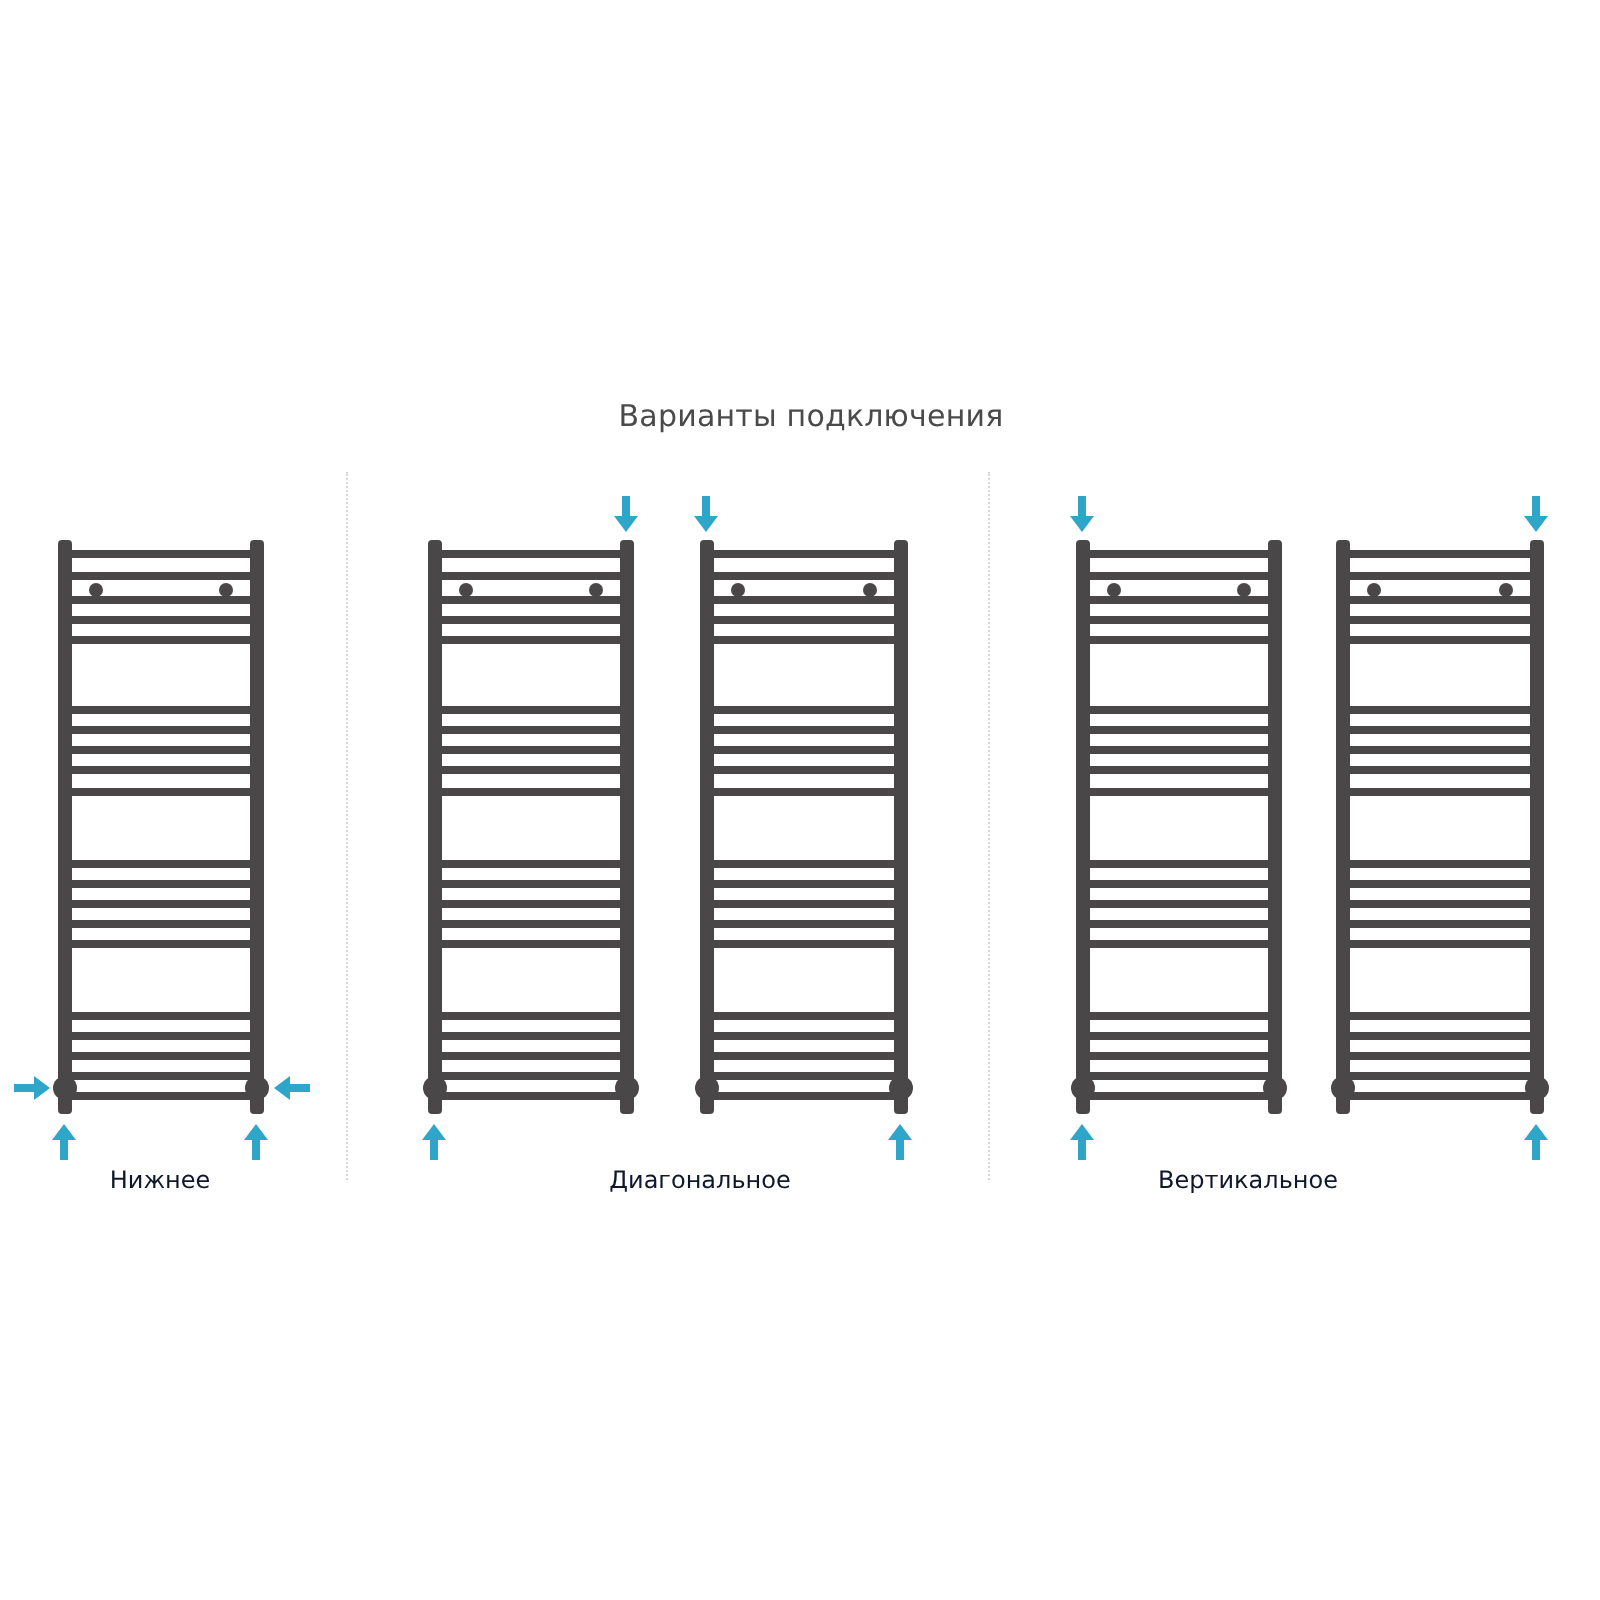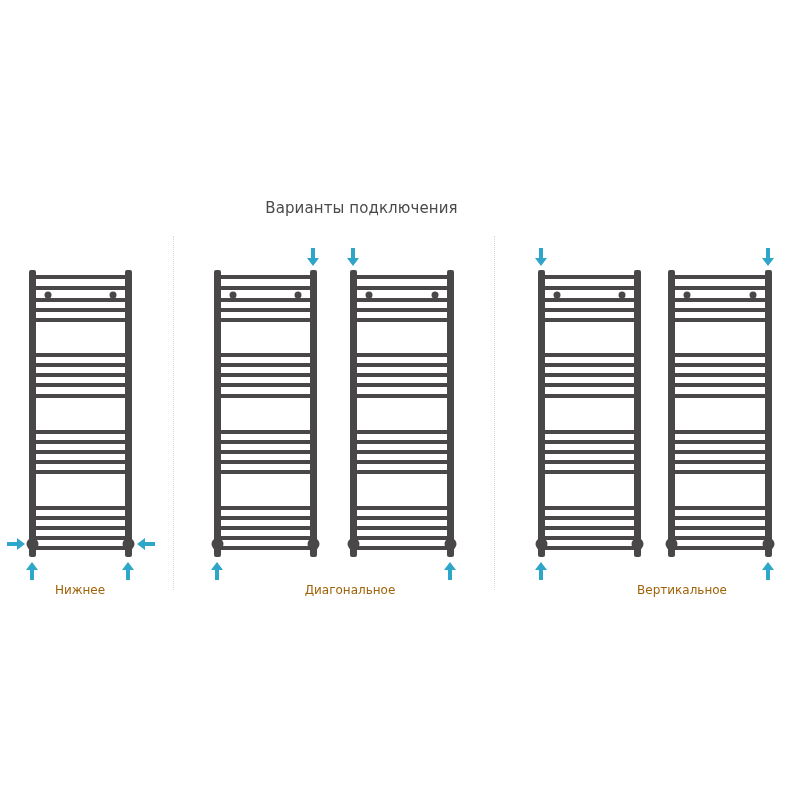--- a/index.html
+++ b/index.html
@@ -1,22 +1,22 @@
 <!DOCTYPE html>
 <html><head>
 <meta charset="utf-8">
 <style>
   html, body { margin: 0; padding: 0; background: #ffffff; }
   body { width: 800px; height: 800px; position: relative; overflow: hidden;
          font-family: "DejaVu Sans", sans-serif; color: #444444; }
   .title { position: absolute; left: 0; width: 723px; top: 199px; text-align: center;
-           font-size: 15px; color: #4a4a4a; letter-spacing: 0.1px; }
+           font-size: 15px; color: #4a4a4a; letter-spacing: 0.1px; padding-left: 44px; }
   .sep { position: absolute; top: 236px; height: 354px; width: 0;
          border-left: 1px dotted #d8d8d8; }
-  .label { position: absolute; top: 583px; font-size: 12px; color: #a16207;
+  .label { position: absolute; top: 583px; font-size: 12px; color: #0f172a;
            text-align: center; width: 160px; }
   svg.diagram { position: absolute; left: 0; top: 0; }
 </style>
 </head>
 <body>
 
 <div class="title">Варианты подключения</div>
 
 <div class="sep" style="left:173px"></div>
 <div class="sep" style="left:494px"></div>
@@ -195,13 +195,13 @@
         <polygon points="766,248 770,248 770,258 774,258 768,266 762,258 766,258"></polygon>
       </g>
       <g fill="#2ea6c9">
         <polygon points="766,580 770,580 770,570 774,570 768,562 762,570 766,570"></polygon>
       </g>
     </g>
   </svg>
 
 <div class="label" style="left:0px">Нижнее</div>
 <div class="label" style="left:270px">Диагональное</div>
-<div class="label" style="left:602px">Вертикальное</div>
+<div class="label" style="left:544px">Вертикальное</div>
 
 </body></html>

